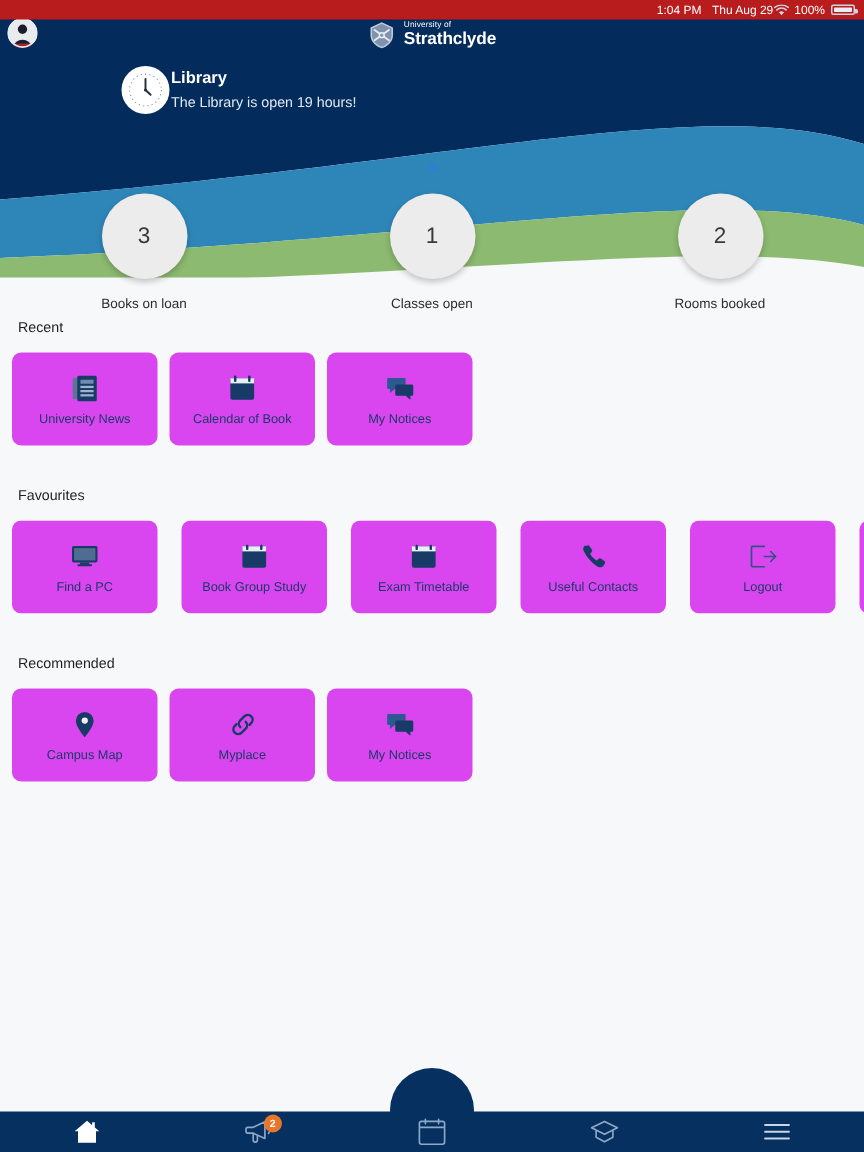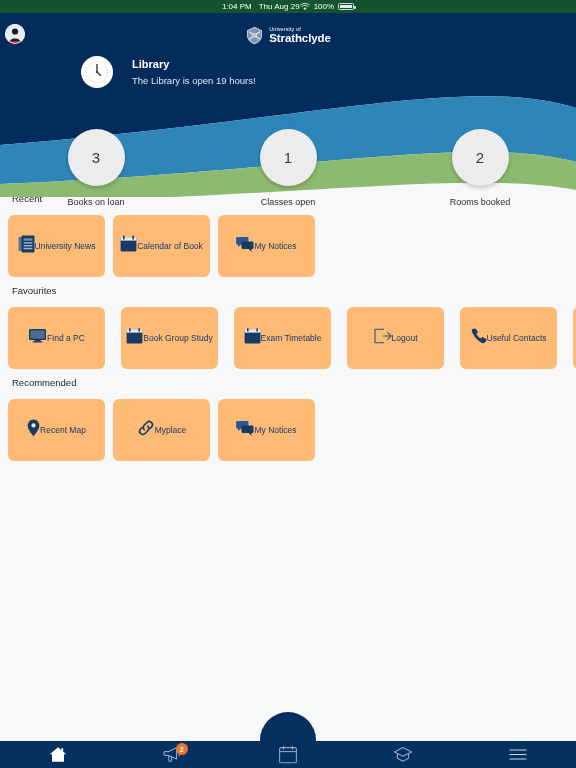--- a/index.html
+++ b/index.html
@@ -7,39 +7,39 @@
     width: 576px; height: 768px;
     font-family: "Liberation Sans", sans-serif;
     background: #f7f8f9;
     overflow: hidden;
   }
   .screen { position: relative; width: 576px; height: 768px; overflow: hidden; background:#f7f8f9; }
 
   
   .statusbar {
     position: absolute; top:0; left:0; width:576px; height:13px;
-    background:#14532d; color:#fff; font-size:8px;
-    display:flex; align-items:center; justify-content:center;
+    background:#b91c1c; color:#fff; font-size:8px;
+    display:flex; align-items:center; justify-content:flex-end;
     padding:0 6px; z-index:40;
   }
   .sb-left { display:flex; align-items:center; gap:7px; }
   .sb-right { display:flex; align-items:center; gap:4px; }
   .wifi-ic { display:block; }
   .batt {
     width:16px; height:7px; border:1px solid #cdd6e2; border-radius:1.5px;
     position:relative; display:inline-block;
   }
   .batt::after {
     content:""; position:absolute; right:-2.5px; top:1.7px;
     width:1.5px; height:3px; background:#cdd6e2; border-radius:0 1px 1px 0;
   }
   .batt-fill { position:absolute; left:1px; top:1px; bottom:1px; width:12px; background:#e9eef5; border-radius:0.5px; }
 
   
-  .header { position:absolute; top:12px; left:0; width:576px; height:185px; z-index:10; }
+  .header { position:absolute; top:0; left:0; width:576px; height:185px; z-index:10; }
   .header-svg { position:absolute; top:0; left:0; width:576px; height:185px; }
 
   .brand {
     position:absolute; top:14px; left:0; width:576px;
     display:flex; align-items:center; justify-content:center; gap:5px; z-index:22;
   }
   .crest { width:19px; height:19px; }
   .brand-text { color:#fff; line-height:1; }
   .brand-uni { font-size:5.5px; letter-spacing:.1px; display:block; margin-bottom:1px; }
   .brand-name { font-size:11.5px; font-weight:bold; display:block; letter-spacing:-0.1px; }
@@ -49,46 +49,46 @@
     background:#e9ecef; display:flex; align-items:flex-end; justify-content:center;
     overflow:hidden; z-index:22;
   }
 
   .card-row { position:absolute; top:44px; left:0; width:576px; display:flex; align-items:flex-start; z-index:22; }
   .clock-ic {
     width:32px; height:32px; border-radius:50%; background:#fff;
     margin-left:81px; flex:none;
     display:flex; align-items:center; justify-content:center;
   }
-  .card-txt { margin-left:19px; padding-top:1px; }
+  .card-txt { margin-left:1px; padding-top:1px; }
   .card-title { color:#fff; font-size:11px; font-weight:bold; line-height:1.35; }
   .card-sub { color:#e2e9f2; font-size:9.5px; line-height:1.45; margin-top:2px; }
 
   .pager { position:absolute; top:101px; left:0; width:576px; text-align:center; z-index:22; }
   .dot { display:inline-block; width:5px; height:5px; border-radius:50%; background:#2b7fd4; }
 
   
   .stats { position:absolute; top:129px; left:0; width:576px; display:flex; z-index:25; }
   .stat { flex:1; display:flex; flex-direction:column; align-items:center; }
   .stat-circle {
     width:57px; height:57px; border-radius:50%; background:#edecec;
     display:flex; align-items:center; justify-content:center;
     box-shadow:0 2px 4px rgba(0,0,0,.22);
   }
   .stat-num { font-size:15px; color:#3a3a3a; }
   .stat-label { font-size:9px; color:#2c2c2c; margin-top:11px; }
 
   
   .content { position:absolute; top:185px; left:0; width:576px; }
-  .section { margin-top:8px; }
+  .section { margin-top:28px; }
   .sec-title { font-size:9.5px; color:#1e1e1e; padding-left:12px; margin-bottom:11px; }
   .tiles { display:flex; gap:8px; padding-left:8px; }
   .tile {
-    width:97px; height:62px; flex:none; border-radius:6px; background:#fdba74;
-    display:flex; flex-direction:row; align-items:center; justify-content:center;
+    width:97px; height:62px; flex:none; border-radius:6px; background:#d946ef;
+    display:flex; flex-direction:column; align-items:center; justify-content:center;
   }
   .tile-ic { height:20px; display:flex; align-items:center; justify-content:center; margin-bottom:5px; }
   .tile-label { font-size:8.5px; color:#1a3a68; white-space:nowrap; }
   .scroll-row { overflow:hidden;gap:16px; }
 
   
   .bottomnav {
     position:absolute; left:0; bottom:0; width:576px; height:27px; background:#06305f; z-index:30;
     display:flex; align-items:center;
   }
@@ -284,40 +284,40 @@
               <rect x="0.6" y="2.2" width="15.8" height="3.4" fill="#e9eef3"></rect>
               <rect x="3" y="1.2" width="1.6" height="3.4" rx="0.6" fill="#173a66"></rect>
               <rect x="12.4" y="1.2" width="1.6" height="3.4" rx="0.6" fill="#173a66"></rect>
             </svg>
           </span>
           <span class="tile-label">Exam Timetable</span>
         </div>
 
         <div class="tile">
           <span class="tile-ic">
+            <svg width="16" height="16" viewBox="0 0 16 16">
+              <path d="M3.2 0.8 a1.3 1.3 0 0 1 1.8 0.3 l1.6 2.3 a1.3 1.3 0 0 1 -0.2 1.7 l-1 0.9 a9 9 0 0 0 4.6 4.6 l0.9 -1 a1.3 1.3 0 0 1 1.7 -0.2 l2.3 1.6 a1.3 1.3 0 0 1 0.3 1.8 l-1 1.4 c-0.8 1.1 -2.4 1.3 -3.6 0.6 C7.4 13 3 8.6 1.2 4.4 C0.5 3.2 0.7 1.6 1.8 0.8 Z" fill="#173a66"></path>
+            </svg>
+          </span>
+          <span class="tile-label">Useful Contacts</span>
+        </div>
+
+        <div class="tile">
+          <span class="tile-ic">
             <svg width="18" height="16" viewBox="0 0 18 16" fill="none" stroke="#2e5380" stroke-width="1.1">
               <path d="M10 1.2 H1.6 a0.6 0.6 0 0 0 -0.6 0.6 v12.4 a0.6 0.6 0 0 0 0.6 0.6 H10"></path>
               <path d="M9.6 8 H17" stroke-linecap="round"></path>
               <path d="M13.8 4.7 L17 8 L13.8 11.3" stroke-linecap="round" stroke-linejoin="round"></path>
             </svg>
           </span>
           <span class="tile-label">Logout</span>
         </div>
 
         <div class="tile">
           <span class="tile-ic">
-            <svg width="16" height="16" viewBox="0 0 16 16">
-              <path d="M3.2 0.8 a1.3 1.3 0 0 1 1.8 0.3 l1.6 2.3 a1.3 1.3 0 0 1 -0.2 1.7 l-1 0.9 a9 9 0 0 0 4.6 4.6 l0.9 -1 a1.3 1.3 0 0 1 1.7 -0.2 l2.3 1.6 a1.3 1.3 0 0 1 0.3 1.8 l-1 1.4 c-0.8 1.1 -2.4 1.3 -3.6 0.6 C7.4 13 3 8.6 1.2 4.4 C0.5 3.2 0.7 1.6 1.8 0.8 Z" fill="#173a66"></path>
-            </svg>
-          </span>
-          <span class="tile-label">Useful Contacts</span>
-        </div>
-
-        <div class="tile">
-          <span class="tile-ic">
             <svg width="18" height="18" viewBox="0 0 18 18" fill="none" stroke="#173a66" stroke-width="1.6" stroke-linecap="round">
               <path d="M7.2 10.8 a3.2 3.2 0 0 1 0 -4.5 l3 -3 a3.2 3.2 0 0 1 4.5 4.5 l-1.4 1.4"></path>
               <path d="M10.8 7.2 a3.2 3.2 0 0 1 0 4.5 l-3 3 a3.2 3.2 0 0 1 -4.5 -4.5 l1.4 -1.4"></path>
             </svg>
           </span>
           <span class="tile-label">Myplace</span>
         </div>
 
       </div>
     </div>
@@ -326,21 +326,21 @@
       <div class="sec-title">Recommended</div>
       <div class="tiles">
 
         <div class="tile">
           <span class="tile-ic">
             <svg width="13" height="18" viewBox="0 0 13 18">
               <path d="M6.5 0.6 A5.9 5.9 0 0 0 0.6 6.5 C0.6 10.8 6.5 17.4 6.5 17.4 S12.4 10.8 12.4 6.5 A5.9 5.9 0 0 0 6.5 0.6 Z" fill="#173a66"></path>
               <circle cx="6.5" cy="6.4" r="2.1" fill="#eef0f2"></circle>
             </svg>
           </span>
-          <span class="tile-label">Recent Map</span>
+          <span class="tile-label">Campus Map</span>
         </div>
 
         <div class="tile">
           <span class="tile-ic">
             <svg width="18" height="18" viewBox="0 0 18 18" fill="none" stroke="#173a66" stroke-width="1.6" stroke-linecap="round">
               <path d="M7.2 10.8 a3.2 3.2 0 0 1 0 -4.5 l3 -3 a3.2 3.2 0 0 1 4.5 4.5 l-1.4 1.4"></path>
               <path d="M10.8 7.2 a3.2 3.2 0 0 1 0 4.5 l-3 3 a3.2 3.2 0 0 1 -4.5 -4.5 l1.4 -1.4"></path>
             </svg>
           </span>
           <span class="tile-label">Myplace</span>

